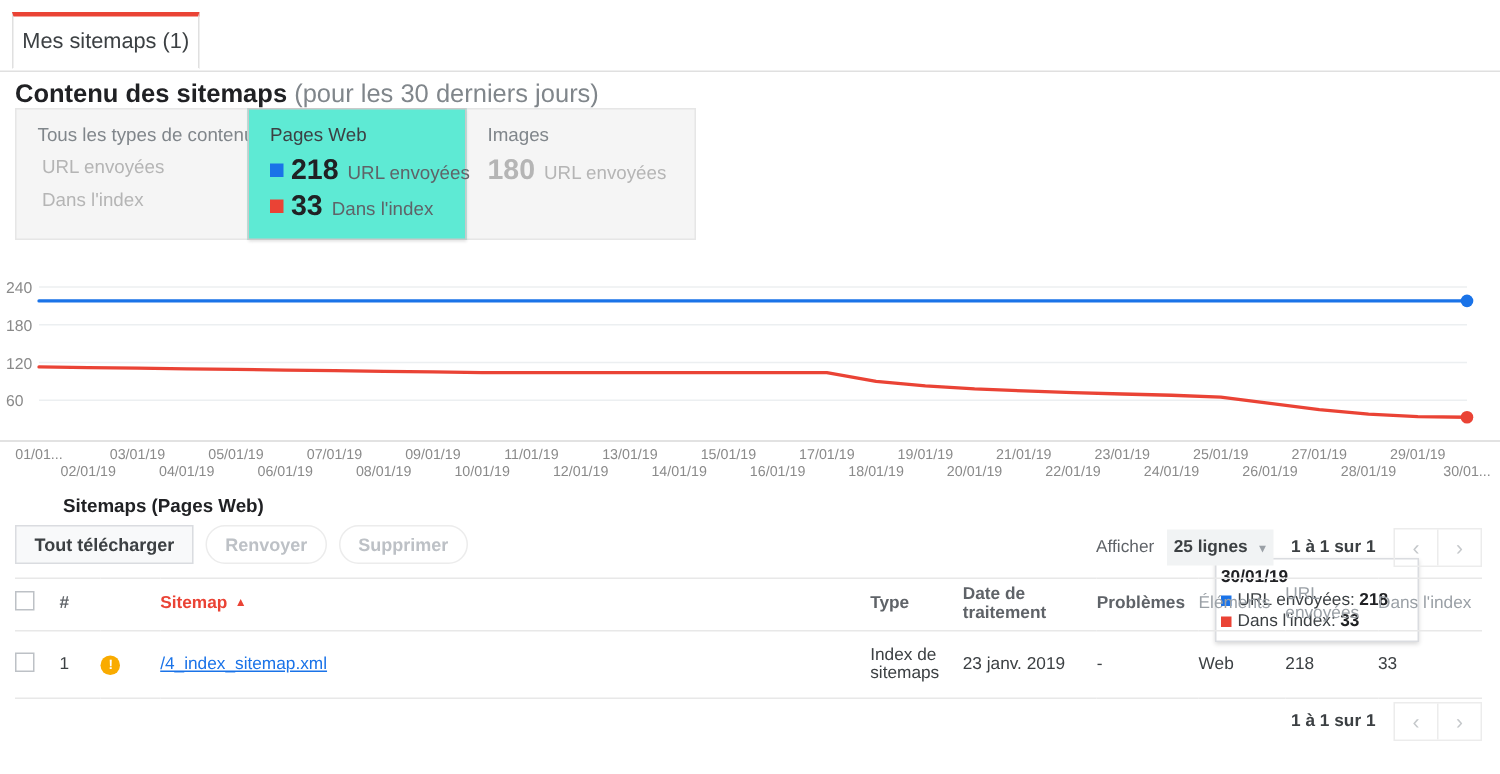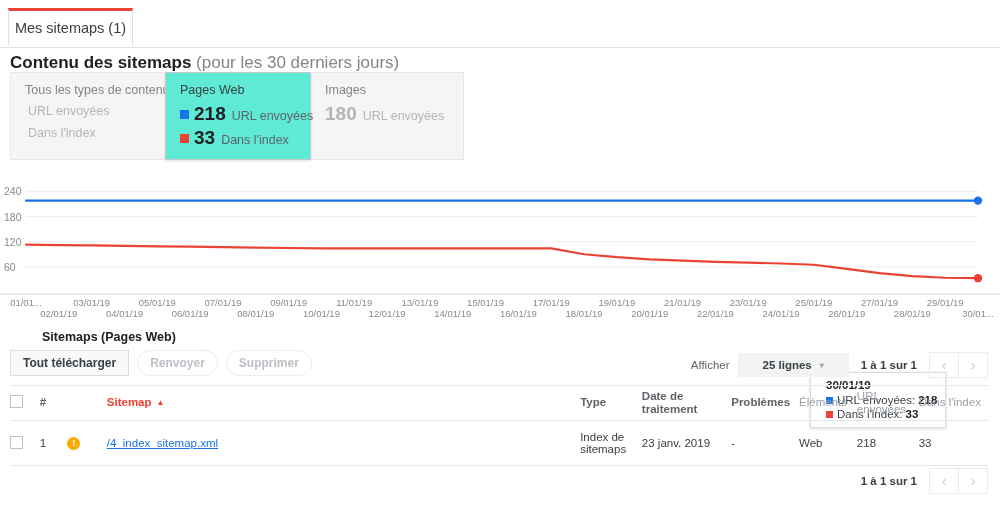--- a/index.html
+++ b/index.html
@@ -50,40 +50,40 @@
   .ghost-line{font-size:12.5px;color:#b5b5b5;margin-bottom:8px;padding-left:3px;}
 
   
   .chart{position:absolute;left:0;top:170px;width:1000px;height:150px;}
   .chart svg{display:block;}
   .ylab{font-size:10.5px;fill:#8a8a8a;}
   .xlab{font-size:9.5px;fill:#8a8a8a;}
   .tooltip{position:absolute;left:810px;top:202px;width:136px;
            background:#fff;border:1px solid #dadce0;
            box-shadow:0 1px 3px rgba(0,0,0,.16);
-           padding:6px 9px 7px 15px;box-sizing:border-box;}
+           padding:6px 9px 7px 3px;box-sizing:border-box;}
   .tt-date{font-size:11.5px;font-weight:bold;color:#202124;margin-bottom:3px;}
   .tt-row{font-size:11.5px;color:#3c4043;display:flex;align-items:center;margin-top:2px;white-space:nowrap;}
   .tt-row .sq{width:7px;height:7px;margin-right:4px;top:0;}
   .tt-row b{margin-left:3px;color:#202124;}
 
   
   .tbl-title{position:absolute;left:10px;top:330px;font-size:12.5px;
              font-weight:bold;color:#202124;margin-left:32px;}
   .toolbar{position:absolute;left:10px;top:350px;display:flex;gap:8px;}
   .btn{box-sizing:border-box;height:26px;padding:0 12px;
        display:flex;align-items:center;justify-content:center;
        font-size:12px;border:1px solid #dadce0;background:#f8f9fa;
        color:#3c4043;font-weight:bold;cursor:pointer;}
   .btn.disabled{background:#fff;color:#bdc1c6;border-color:#ececec;cursor:default;border-radius:13px;}
 
   .pager{position:absolute;top:352px;right:12px;display:flex;align-items:center;
          font-size:11.5px;color:#5f6368;}
   .pager .afficher{margin-right:8px;color:#5f6368;}
-  .select{box-sizing:border-box;height:24px;padding:0 24px;display:flex;align-items:center;
+  .select{box-sizing:border-box;height:24px;padding:0 4px;display:flex;align-items:center;
           background:#f1f3f4;color:#3c4043;font-size:11.5px;font-weight:bold;
           border:1px solid transparent;cursor:pointer;}
   .select .caret{margin-left:8px;color:#9aa0a6;font-size:8px;}
   .range{margin:0 12px;color:#3c4043;font-weight:bold;font-size:11.5px;}
   .navbtns{display:flex;border:1px solid #ececec;}
   .navbtn{width:28px;height:24px;display:flex;align-items:center;justify-content:center;
           color:#c5c8cb;font-size:14px;cursor:pointer;}
   .navbtn+.navbtn{border-left:1px solid #ececec;}
 
   

